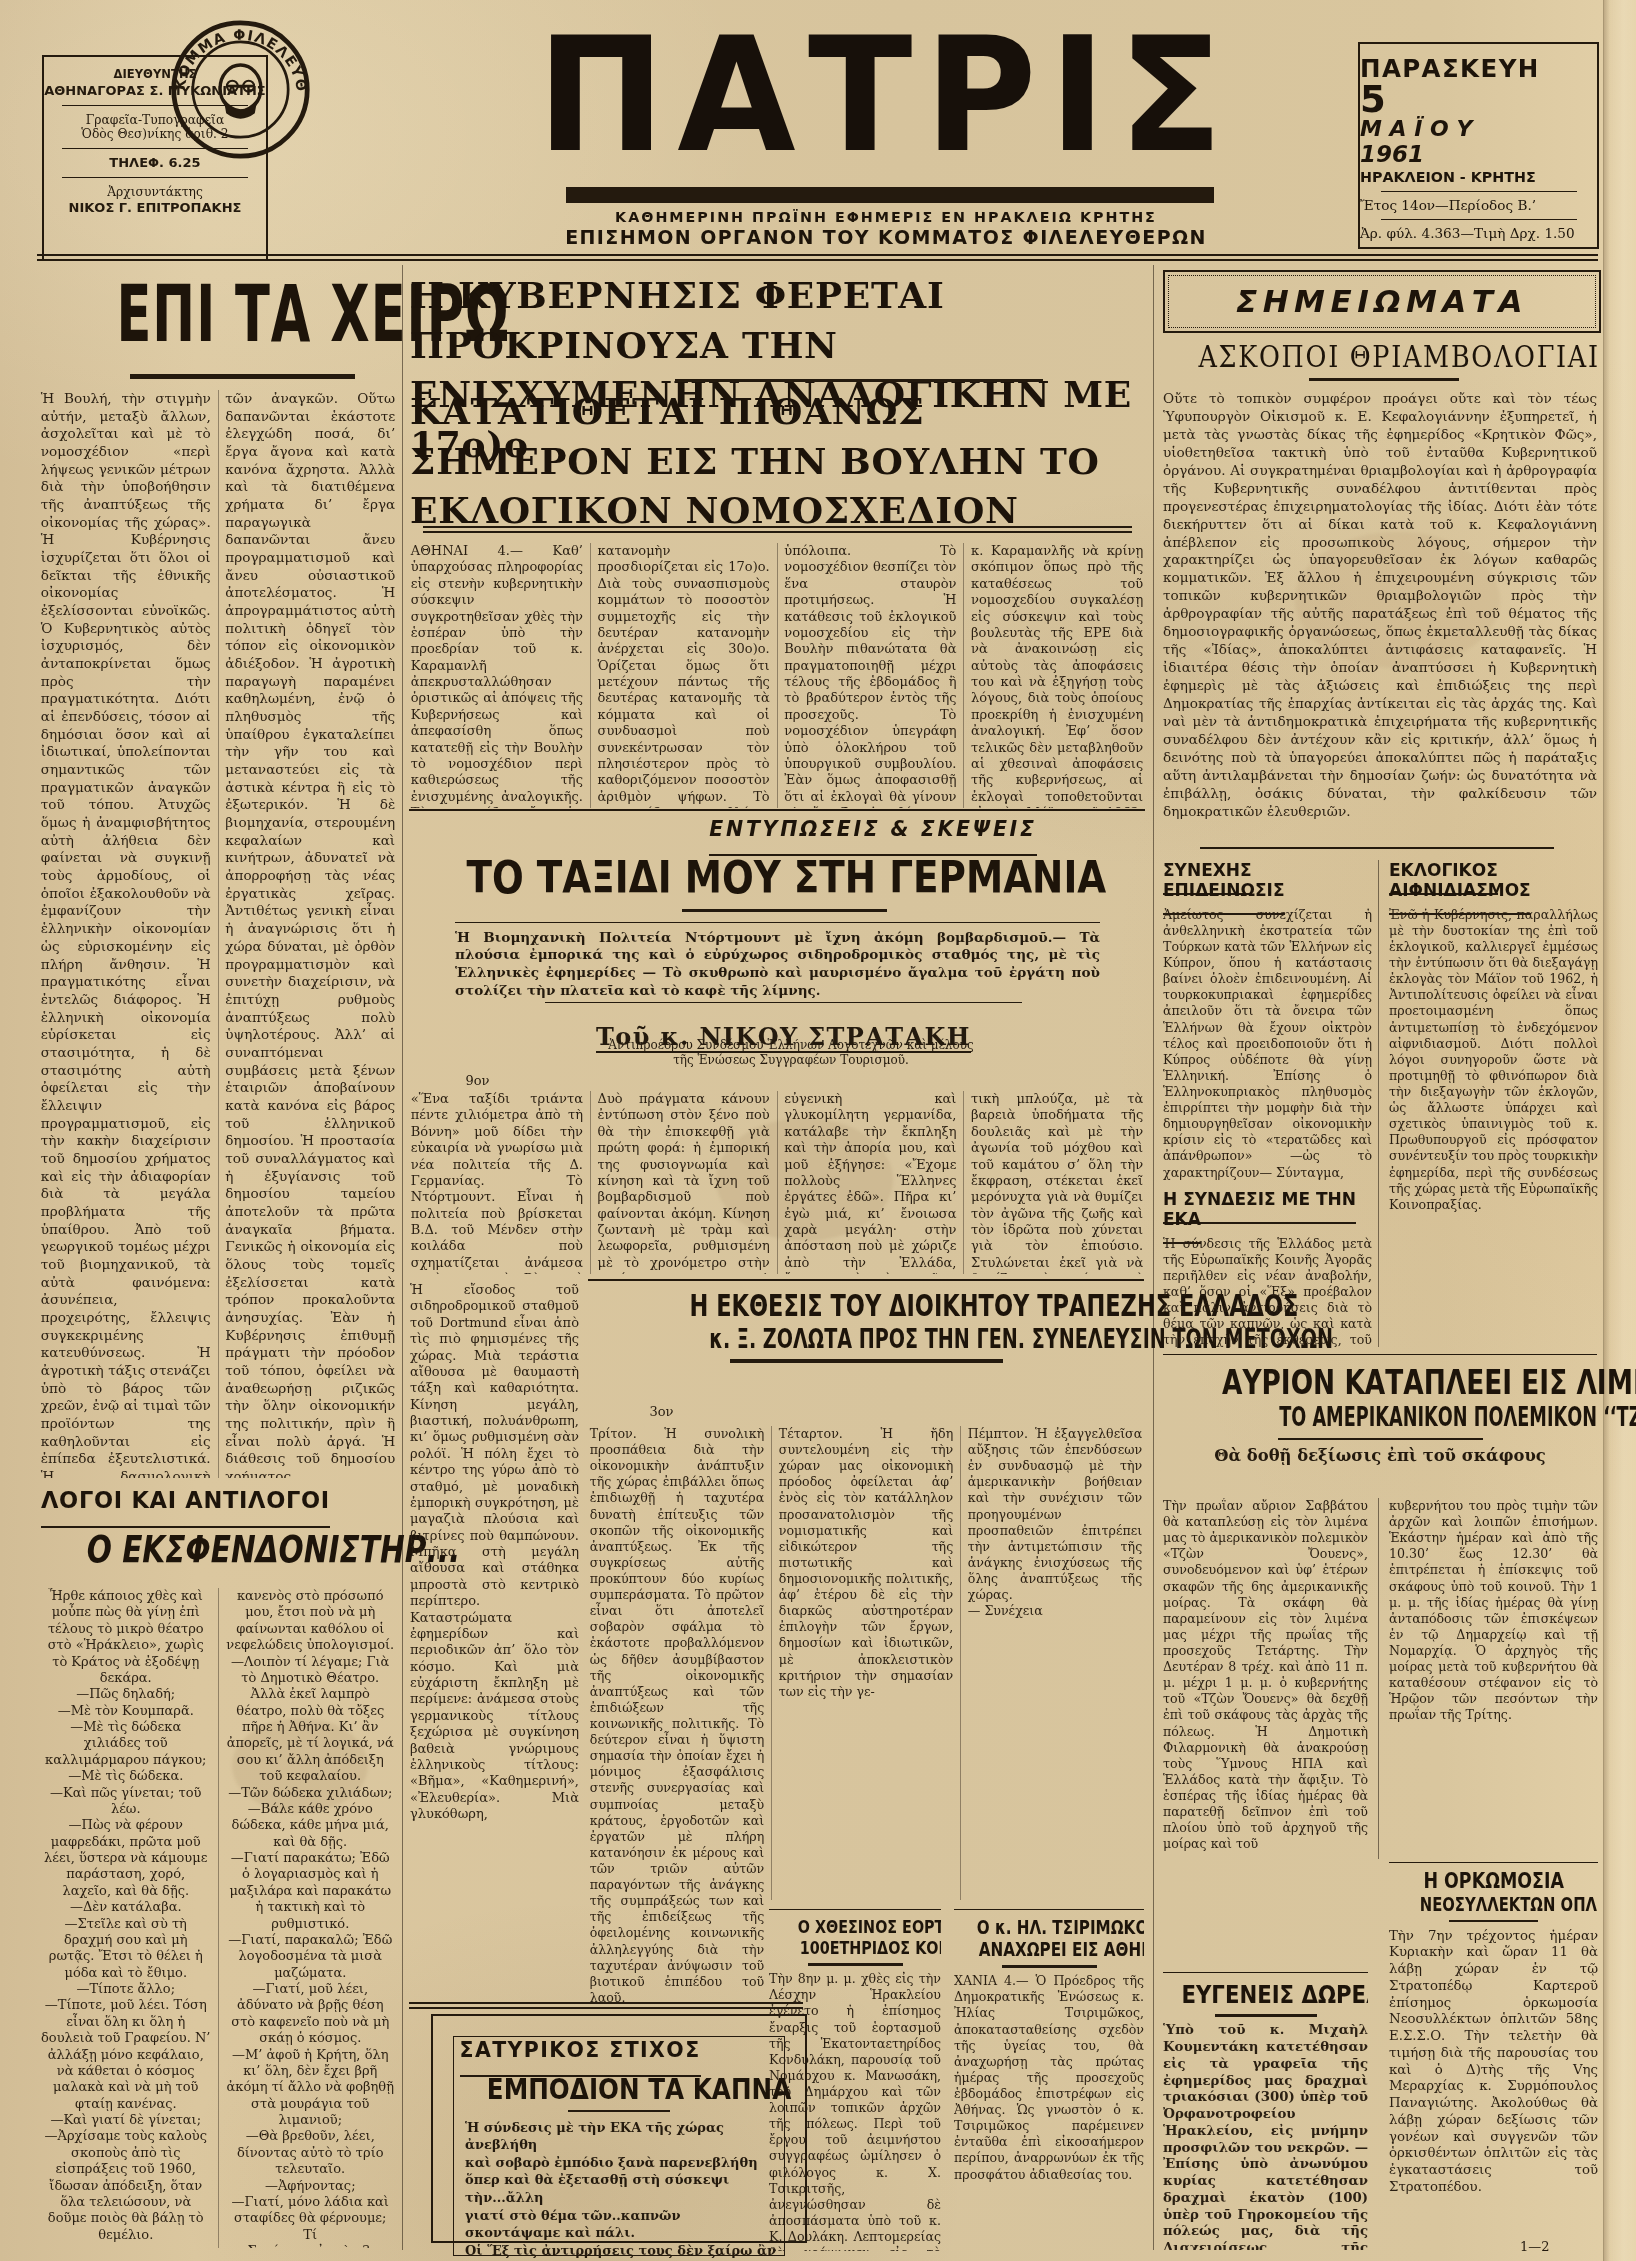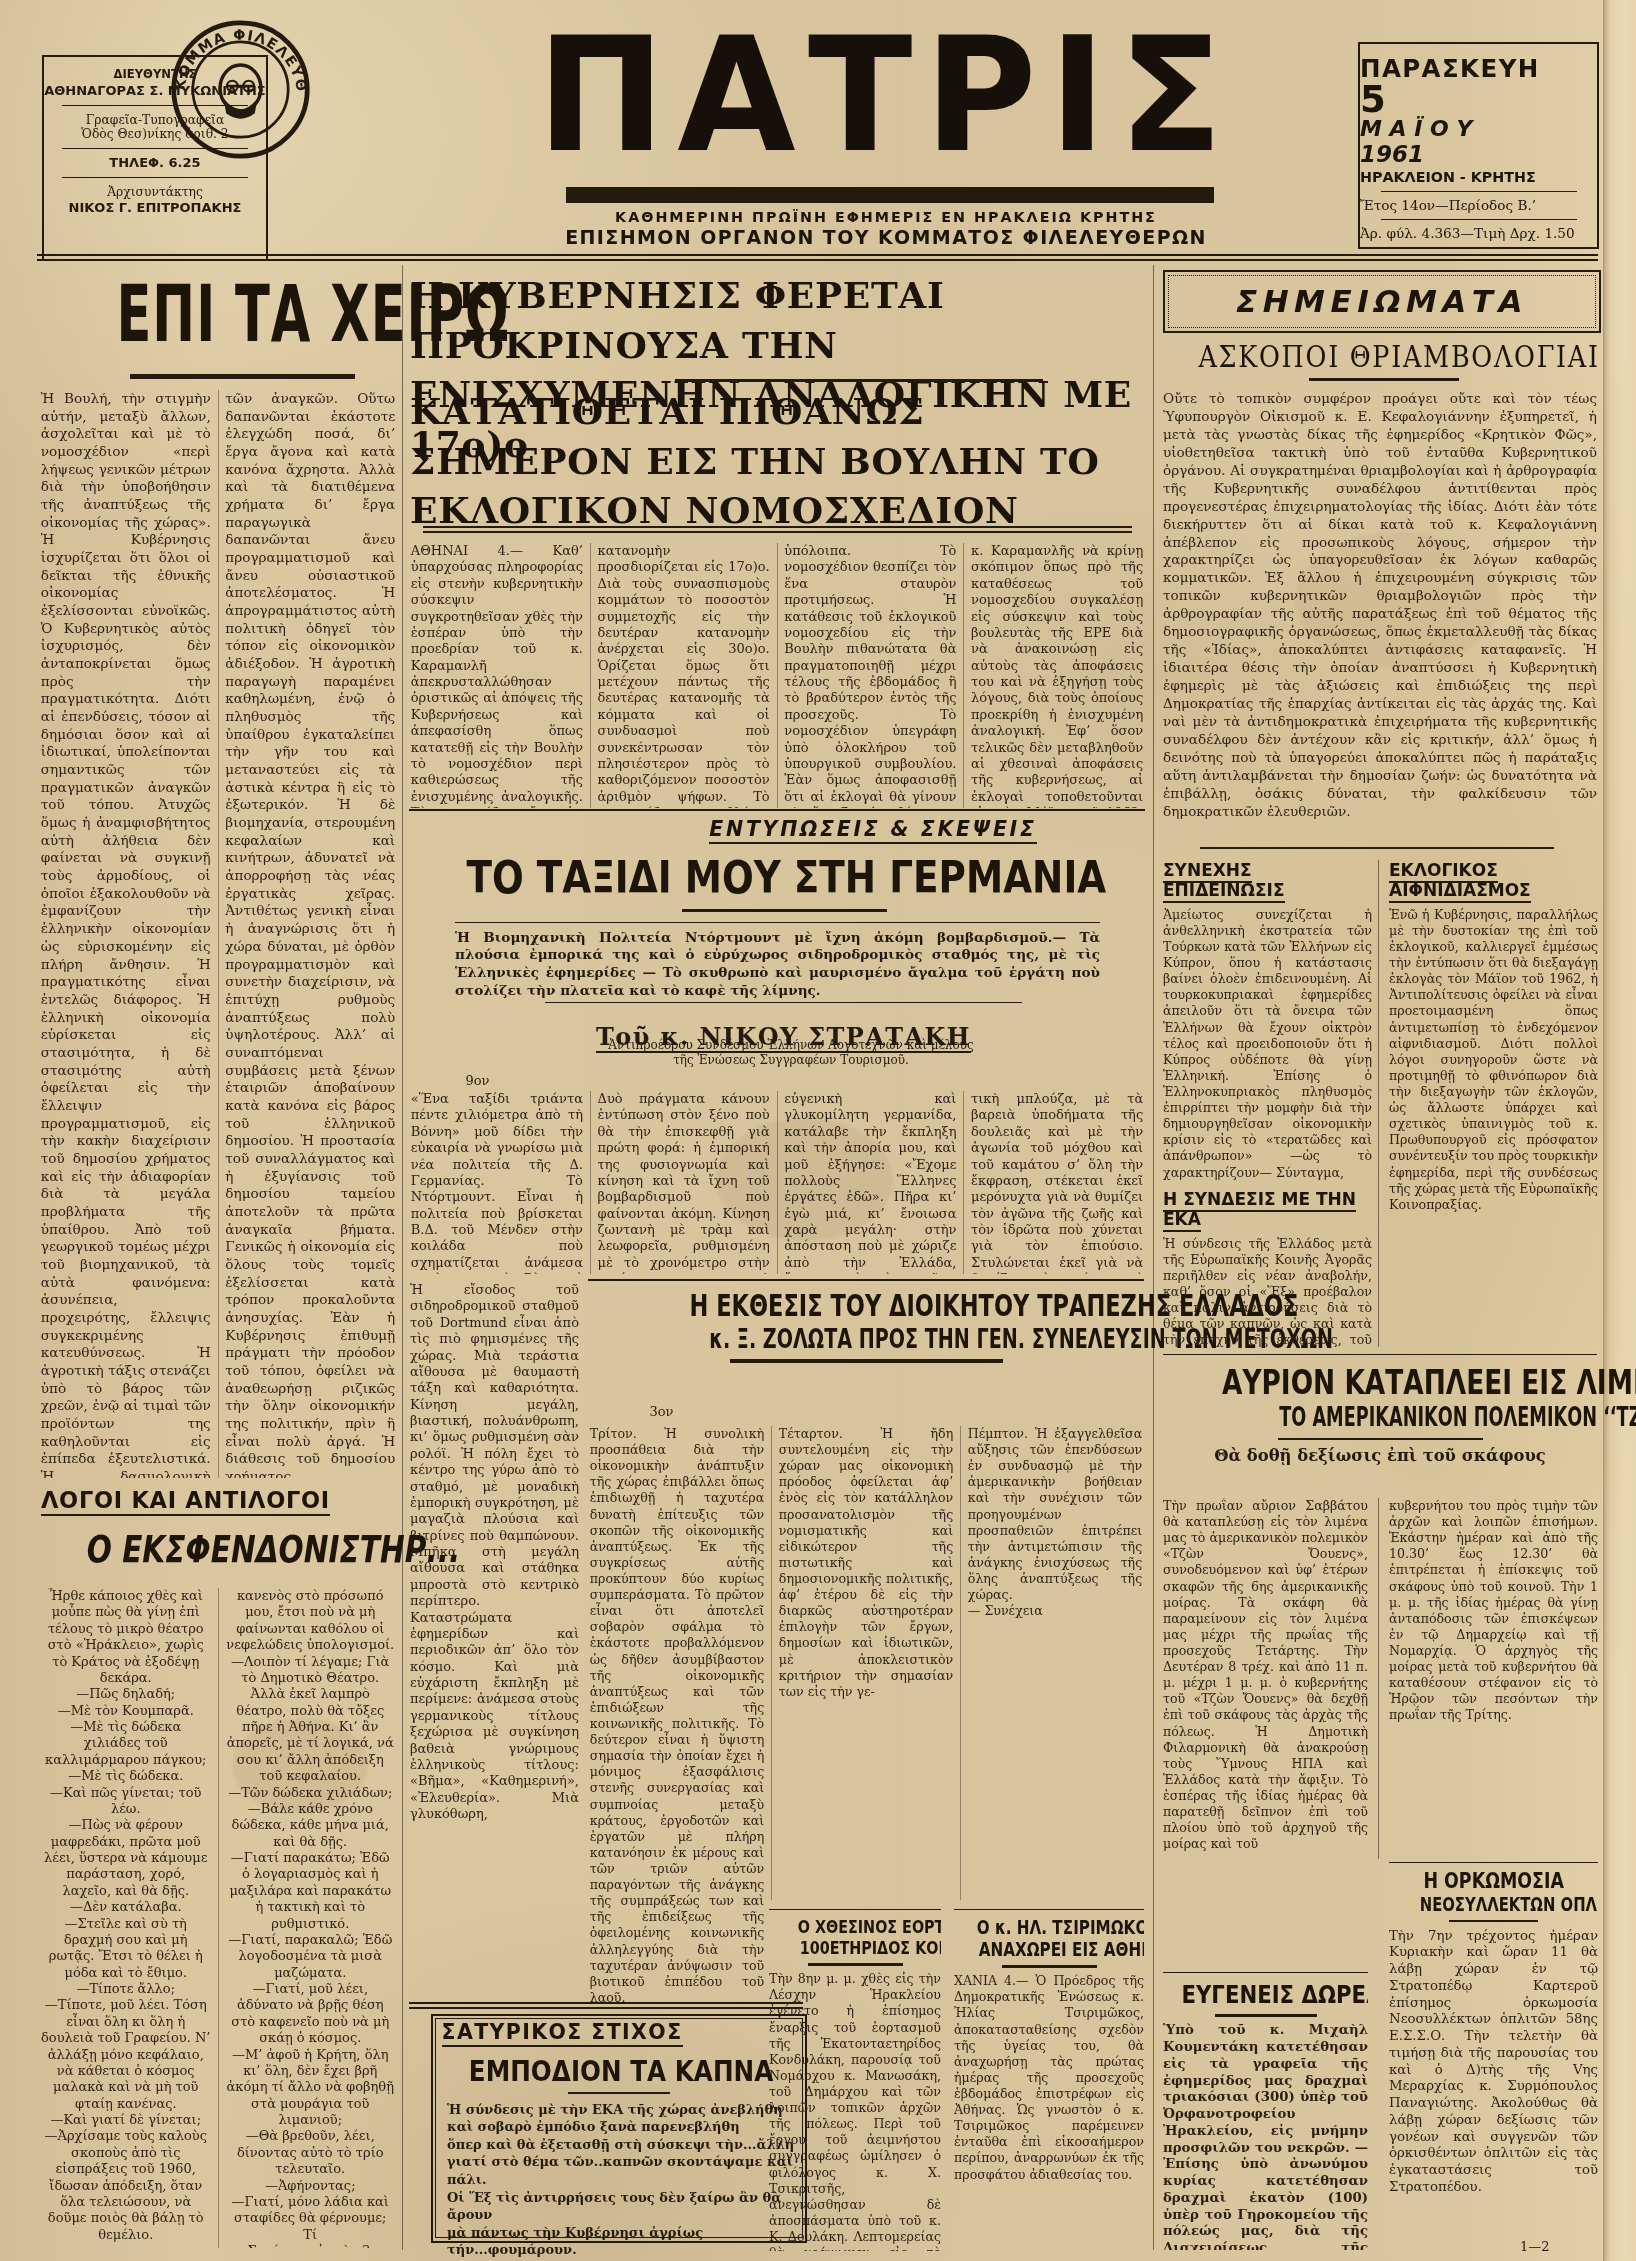--- a/index.html
+++ b/index.html
@@ -15,32 +15,32 @@
       linear-gradient(90deg,#d2bd96,#dbc79f 12%,#d7c49d 55%,#d9c69e 88%,#e3d0a8);
   }
   .abs{position:absolute;}
   .ni{pointer-events:none;}
   
   .rule{background:#241a0e;}
   .hrule2{border-top:2px solid #241a0e;border-bottom:2px solid #241a0e;height:2.7px;}
   .vrule{width:1.4px;background:rgba(36,26,14,.55);}
   
   .dbox{border:2px solid #241a0e;}
-  .dbox-in{border:0.7px solid #241a0e;margin:2px;height:calc(100% - 9.5px);padding:1.4px 5.5px;}
+  .dbox-in{border:0.7px solid #241a0e;margin:20px;height:calc(100% - 9.5px);padding:1.4px 5.5px;}
   
   .sq{display:inline-block;white-space:nowrap;transform-origin:center;}
   .c{text-align:center;}
   .bt{font-size:13px;line-height:1.26;text-align:justify;overflow:hidden;color:#2a1f12;}
   .bt2{font-size:12.6px;line-height:1.28;text-align:justify;overflow:hidden;color:#2a1f12;}
   .pre{white-space:pre-line;text-align:center;}
   .colrow{display:flex;}
   .colrow > div{flex:1;padding:0 6.8px;}
   .colrow > div + div{border-left:0.7px solid rgba(36,26,14,.4);}
   .head-sm{font-family:"DejaVu Sans",sans-serif;font-weight:bold;color:#1d140a;}
-  .underl{border-bottom:2px solid #241a0e;padding-bottom:1px;}
+  .underl{border-bottom:2px solid #241a0e;padding-bottom:13px;}
   
   .logo{font-family:"DejaVu Sans",sans-serif;font-weight:bold;font-size:153px;letter-spacing:12.3px;line-height:1;color:#17100a;}
   .infobox{border:2px double #241a0e;background:transparent;}
   .infoline{font-family:"DejaVu Sans",sans-serif;font-weight:bold;text-align:center;}
   .thin{border-top:1.4px solid #241a0e;margin:6.8px 17.7px;}
   .datebox{border:2px double #241a0e;text-align:left;font-family:"DejaVu Sans",sans-serif;color:#1d140a;}
   .edge{background:linear-gradient(90deg, rgba(90,66,36,.25), rgba(0,0,0,0) 18%, rgba(255,245,220,.25) 60%, #e6d4ac);border-left:0.7px solid rgba(80,60,30,.4);}
   .stain{border-radius:50%;filter:blur(1.4px);}
   .szbox{border:2px solid #241a0e;outline:1.4px dotted #241a0e;outline-offset:-6.1px;}
 </style>

